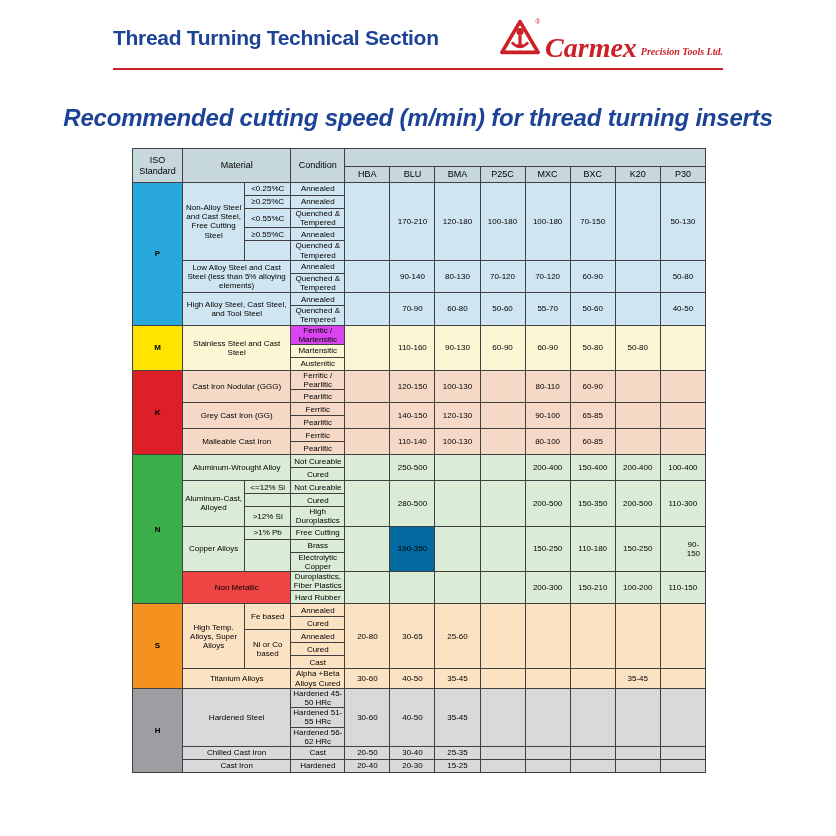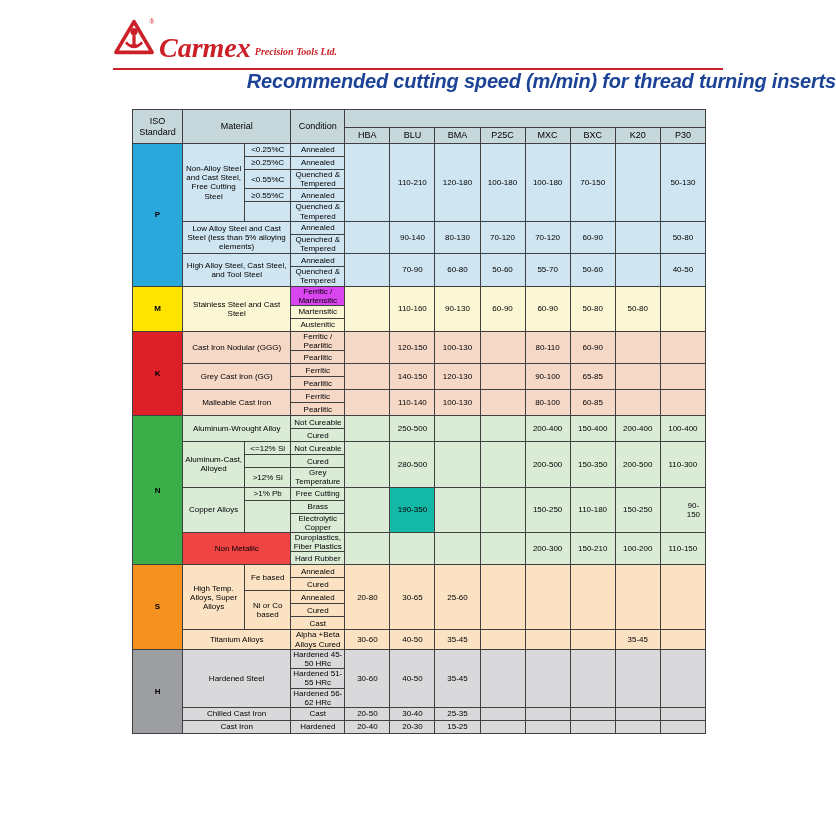--- a/index.html
+++ b/index.html
@@ -40,22 +40,23 @@
   }
   .brand-suffix {
     font-family:"Liberation Serif", serif;
     font-style:italic;
     font-weight:bold;
     font-size:10px;
     color:#cb2027;
     margin-bottom:3px;
   }
   .subtitle {
-    text-align:right;
-    font-size:20px;
+    margin-top:34px;
+    text-align:center;
+    font-size:24px;
     font-weight:bold;
     font-style:italic;
     color:#1c4396;
     letter-spacing:-0.2px;
   }
   table.speeds {
     border-collapse:collapse;
     table-layout:fixed;
     width:574px;
     margin:16px 0 0 132px;
@@ -89,20 +90,21 @@
     padding-left:3px;
     font-size:8px;
   }
   td.val { font-size:9px; }
   td.sub { font-size:8px; }
 </style>
 </head>
 <body>
 
 <div class="header-band">
+  <div class="page-title">Thread Turning Technical Section</div>
   <div class="brand">
     <span>
       <svg width="42" height="38" viewBox="0 0 46 42">
         <path d="M23 4 L43 38 L3 38 Z" fill="none" stroke="#cb2027" stroke-width="4" stroke-linejoin="round"></path>
         <circle cx="23" cy="15" r="4" fill="#cb2027"></circle>
         <rect x="21.2" y="19" width="3.6" height="12" fill="#cb2027"></rect>
         <path d="M14 27 Q23 37 32 27" fill="none" stroke="#cb2027" stroke-width="3"></path>
         <path d="M23 33 L19 29 L27 29 Z" fill="#cb2027"></path>
         <text x="40" y="7" font-size="7" fill="#cb2027">®</text>
       </svg>
@@ -147,21 +149,21 @@
         <th class="grade">P30</th>
       </tr>
     </thead>
   <tbody>
       <tr>
         <td class="iso" rowspan="9" style="background: rgb(41, 168, 220);">P</td>
         <td class="mat" rowspan="5" colspan="1" style="background: rgb(207, 229, 241);">Non-Alloy Steel and Cast Steel, Free Cutting Steel</td>
         <td class="sub" rowspan="1" style="background: rgb(207, 229, 241);">&lt;0.25%C</td>
         <td class="cond" style="background: rgb(207, 229, 241);">Annealed</td>
         <td class="val" rowspan="5" style="background: rgb(207, 229, 241);"></td>
-        <td class="val" rowspan="5" style="background: rgb(207, 229, 241);">110-210</td>
+        <td class="val" rowspan="5" style="background: rgb(207, 229, 241);">170-210</td>
         <td class="val" rowspan="5" style="background: rgb(207, 229, 241);">120-180</td>
         <td class="val" rowspan="5" style="background: rgb(207, 229, 241);">100-180</td>
         <td class="val" rowspan="5" style="background: rgb(207, 229, 241);">100-180</td>
         <td class="val" rowspan="5" style="background: rgb(207, 229, 241);">70-150</td>
         <td class="val" rowspan="5" style="background: rgb(207, 229, 241);"></td>
         <td class="val" rowspan="5" style="background: rgb(207, 229, 241);">50-130</td>
       </tr>
       <tr>
         <td class="sub" rowspan="1" style="background: rgb(207, 229, 241);">≥0.25%C</td>
         <td class="cond" style="background: rgb(207, 229, 241);">Annealed</td>
@@ -301,28 +303,28 @@
         <td class="val" rowspan="3" style="background: rgb(218, 236, 214);">150-350</td>
         <td class="val" rowspan="3" style="background: rgb(218, 236, 214);">200-500</td>
         <td class="val" rowspan="3" style="background: rgb(218, 236, 214);">110-300</td>
       </tr>
       <tr>
         <td class="sub" rowspan="1" style="background: rgb(218, 236, 214);"></td>
         <td class="cond" style="background: rgb(218, 236, 214);">Cured</td>
       </tr>
       <tr>
         <td class="sub" rowspan="1" style="background: rgb(218, 236, 214);">&gt;12% Si</td>
-        <td class="cond" style="background: rgb(218, 236, 214);">Grey Temperature</td>
+        <td class="cond" style="background: rgb(218, 236, 214);">High Duroplastics</td>
       </tr>
       <tr>
         <td class="mat" rowspan="3" colspan="1" style="background: rgb(218, 236, 214);">Copper Alloys</td>
         <td class="sub" rowspan="1" style="background: rgb(218, 236, 214);">&gt;1% Pb</td>
         <td class="cond" style="background: rgb(218, 236, 214);">Free Cutting</td>
         <td class="val" rowspan="3" style="background: rgb(218, 236, 214);"></td>
-        <td class="val" rowspan="3" style="background: #14b8a6;">190-350</td>
+        <td class="val" rowspan="3" style="background: #0369a1;">190-350</td>
         <td class="val" rowspan="3" style="background: rgb(218, 236, 214);"></td>
         <td class="val" rowspan="3" style="background: rgb(218, 236, 214);"></td>
         <td class="val" rowspan="3" style="background: rgb(218, 236, 214);">150-250</td>
         <td class="val" rowspan="3" style="background: rgb(218, 236, 214);">110-180</td>
         <td class="val" rowspan="3" style="background: rgb(218, 236, 214);">150-250</td>
         <td class="val" rowspan="3" style="background: rgb(218, 236, 214); padding-left: 22px;">90-150</td>
       </tr>
       <tr>
         <td class="sub" rowspan="2" style="background: rgb(218, 236, 214);"></td>
         <td class="cond" style="background: rgb(218, 236, 214);">Brass</td>

